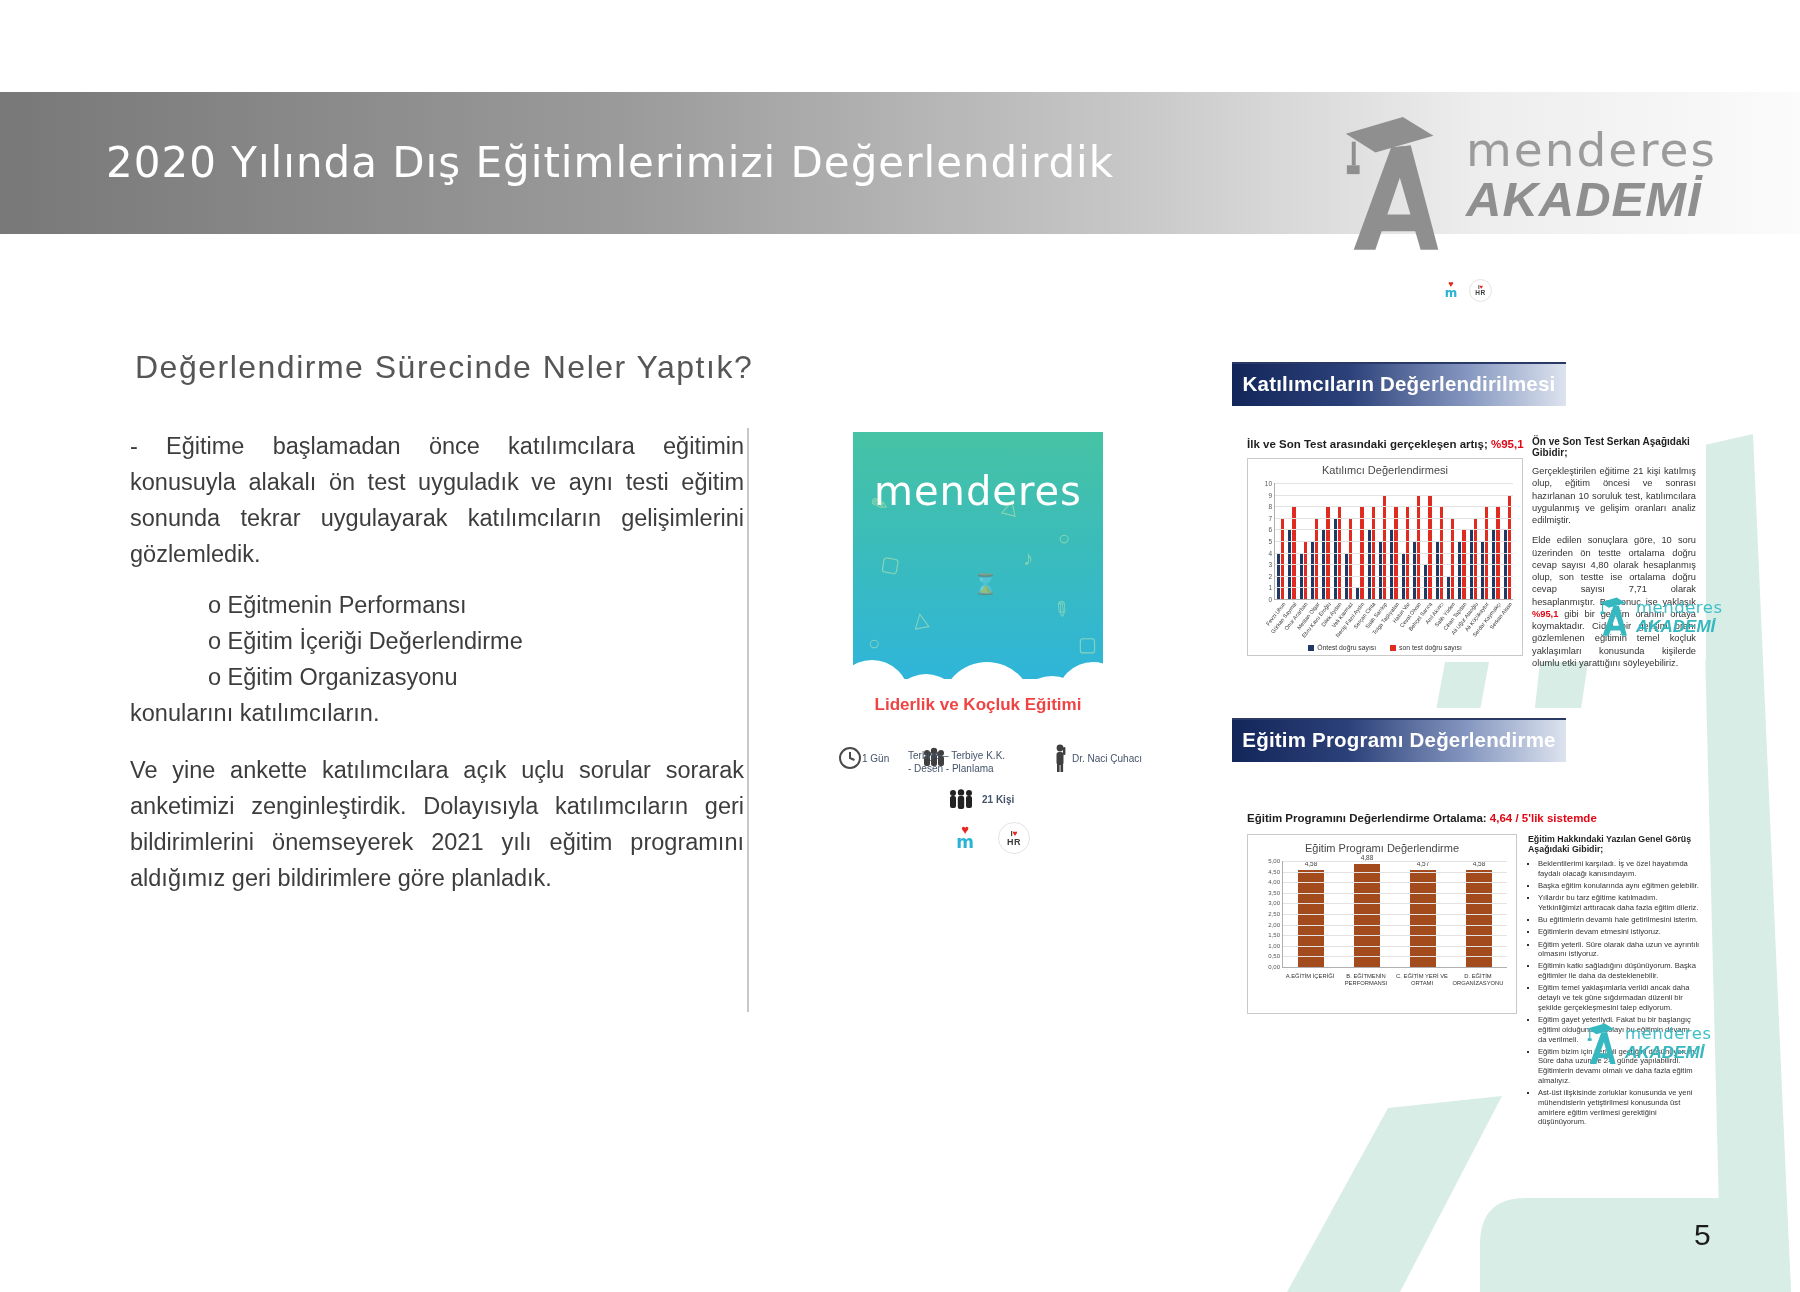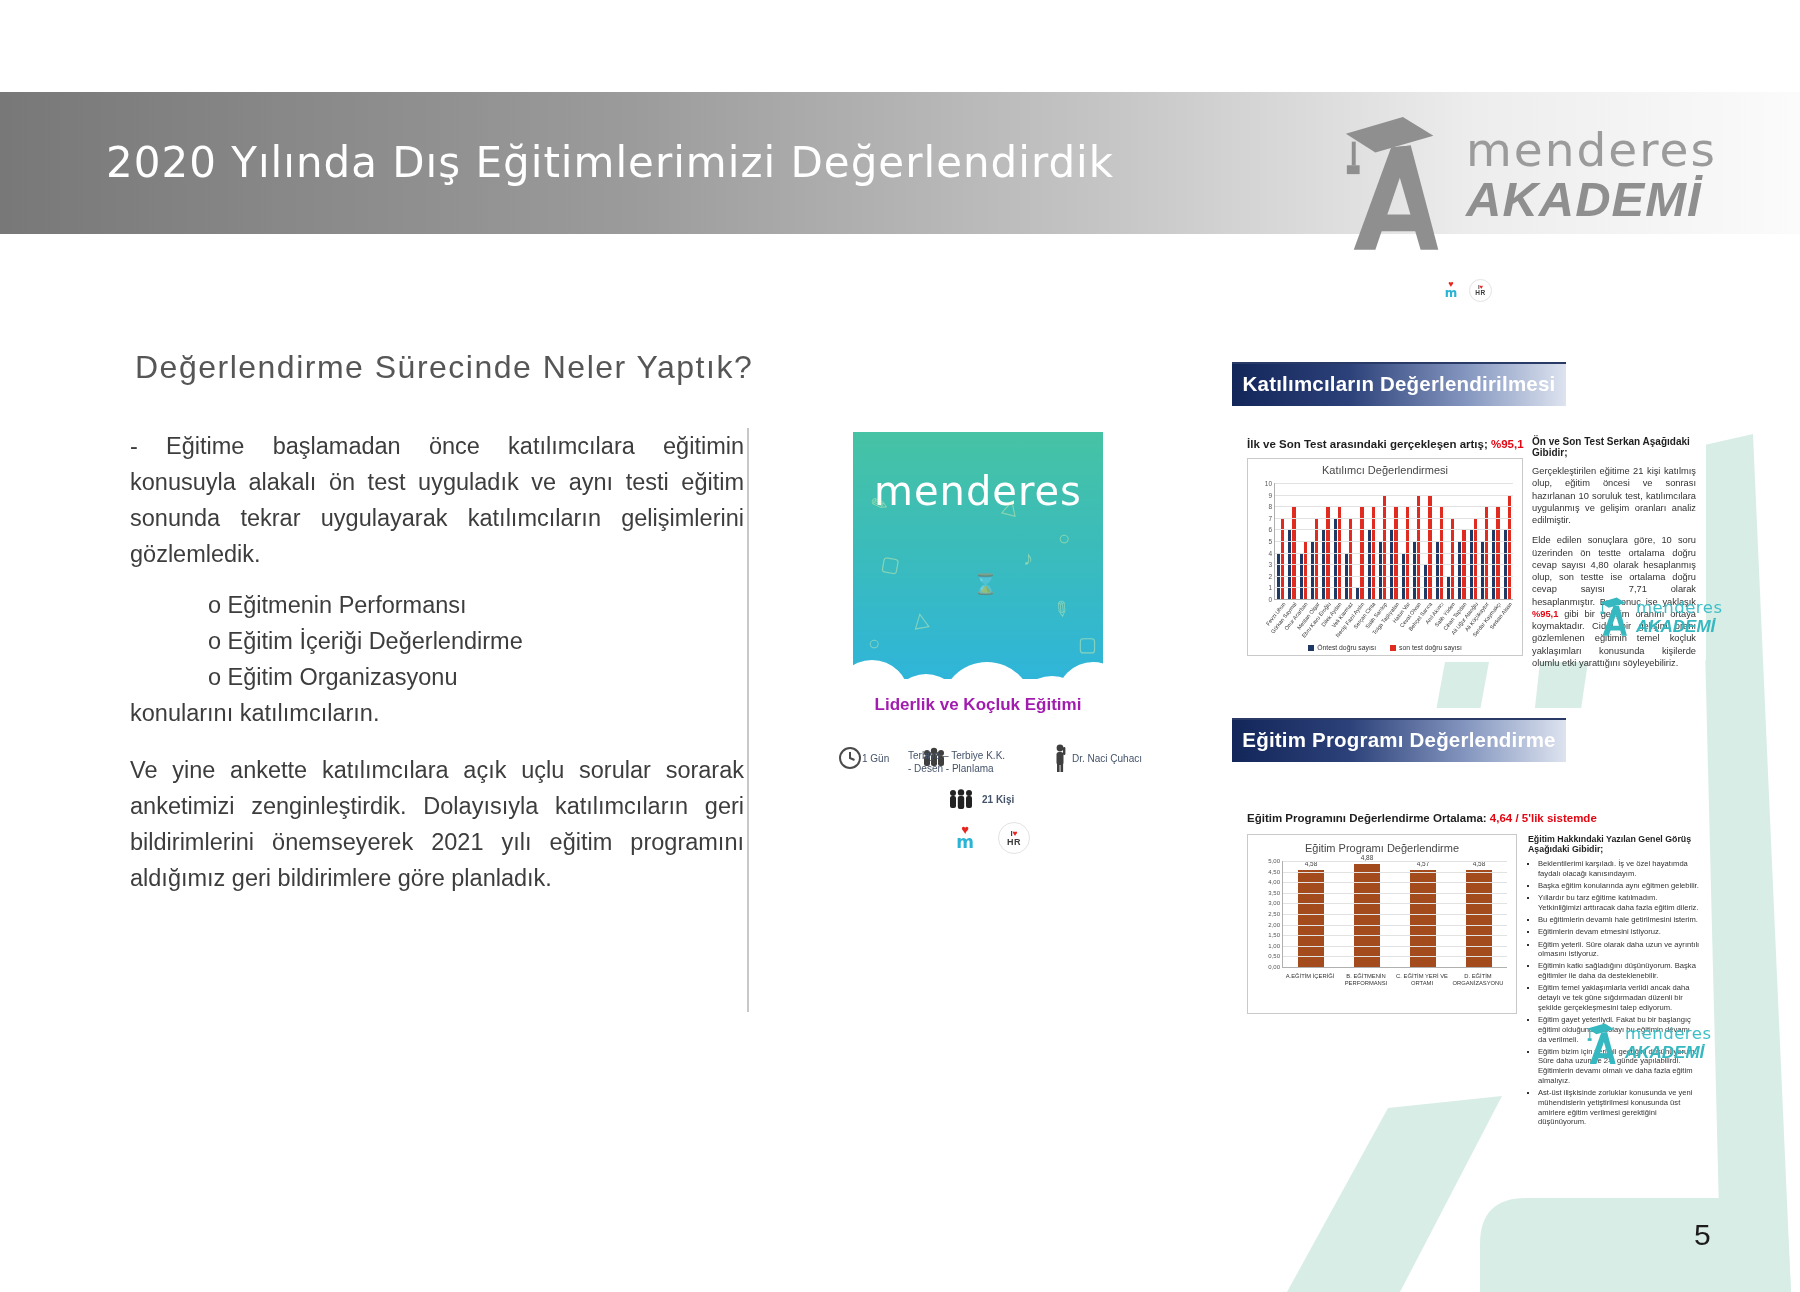--- a/index.html
+++ b/index.html
@@ -41,21 +41,21 @@
   .divider{position:absolute;left:747px;top:428px;width:2px;height:584px;background:#c8c8c8;z-index:1;}
 
   
   .card{position:absolute;left:853px;top:432px;width:250px;height:247px;overflow:hidden;z-index:1;
     background:linear-gradient(to bottom,#46c3a4 0%,#3bbcba 45%,#2fb5d9 100%);}
   .card .mlogo{position:absolute;left:0;top:36px;width:100%;text-align:center;color:#fff;
     font-size:40px;letter-spacing:1px;font-family:"DejaVu Sans", sans-serif;}
   .card .doodle{position:absolute;color:rgba(228,243,170,.45);font-size:20px;}
   .cloud{position:absolute;background:#fff;border-radius:50%;}
   .card-title{position:absolute;left:853px;top:695px;width:250px;text-align:center;z-index:1;
-    font-size:17px;font-weight:bold;color:#a21caf;}
+    font-size:17px;font-weight:bold;color:#ef4444;}
 
   
   .meta-label{position:absolute;z-index:1;font-size:10px;color:#44536a;line-height:1.3;}
   .micon{position:absolute;z-index:1;}
 
   
   .badge-im{display:flex;flex-direction:column;align-items:center;justify-content:center;background:#fff;}
   .badge-im .bh{color:#e8251f;font-size:13px;line-height:10px;}
   .badge-im .bm{color:#29b3d4;font-size:17px;font-weight:bold;line-height:15px;
       font-family:"DejaVu Sans", sans-serif;}

